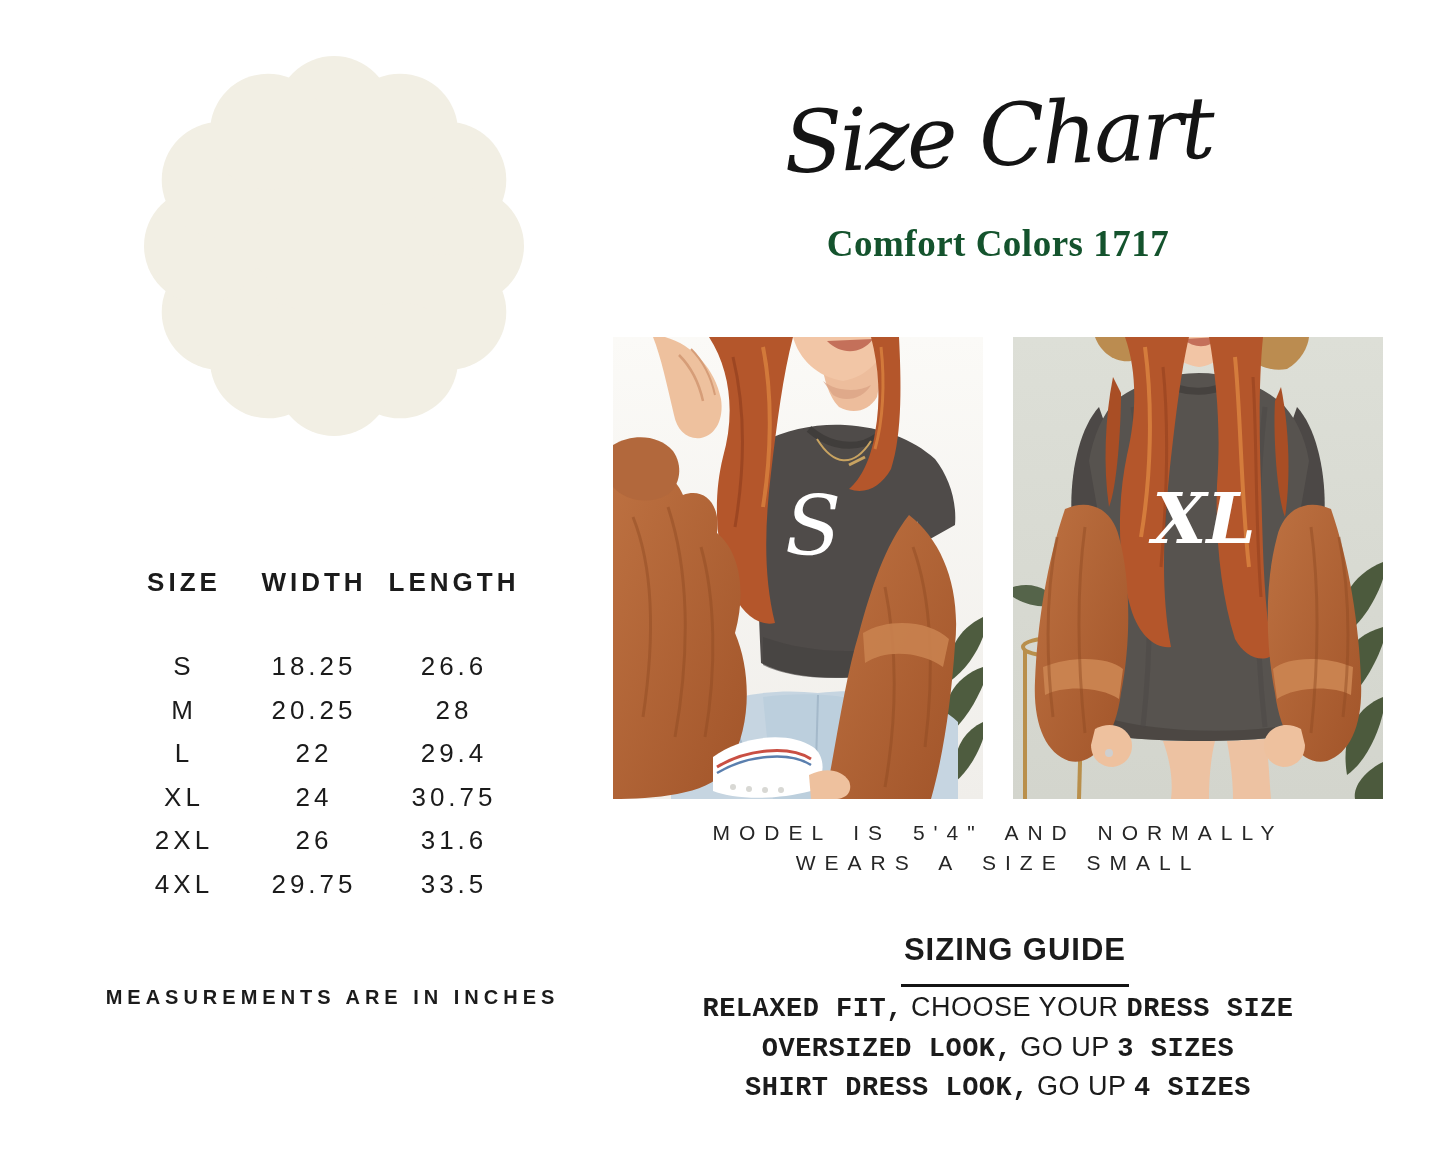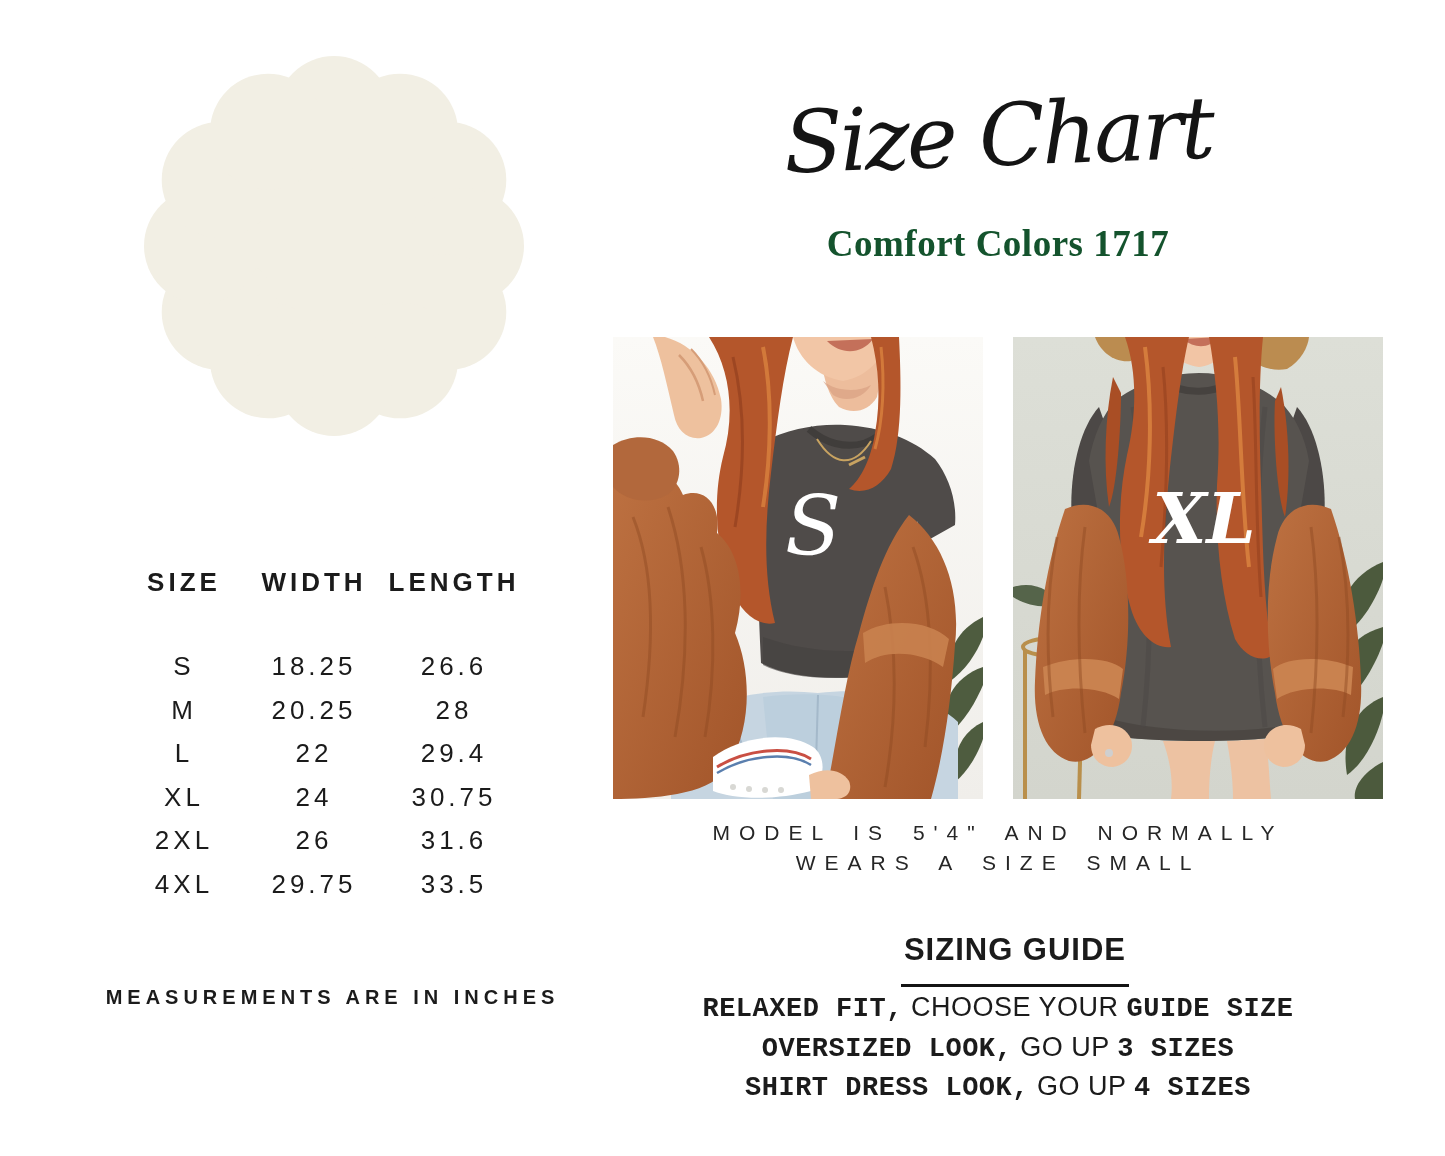--- a/index.html
+++ b/index.html
@@ -276,21 +276,21 @@
     <div>WEARS A SIZE SMALL</div>
   </div>
 
   <div class="guide-heading-wrap">
     <span class="guide-heading">SIZING GUIDE</span>
   </div>
   <div class="guide-lines">
     <div>
       <span class="b">RELAXED FIT,</span>
       <span class="n">CHOOSE YOUR</span>
-      <span class="b">GUIDE SIZE</span>
+      <span class="b">DRESS SIZE</span>
     </div>
     <div>
       <span class="b">OVERSIZED LOOK,</span>
       <span class="n">GO UP</span>
       <span class="b">3 SIZES</span>
     </div>
     <div>
       <span class="b">SHIRT DRESS LOOK,</span>
       <span class="n">GO UP</span>
       <span class="b">4 SIZES</span>

